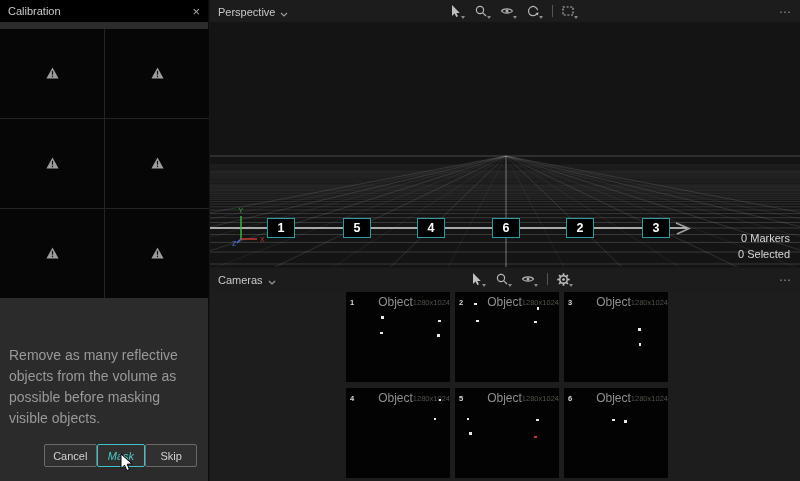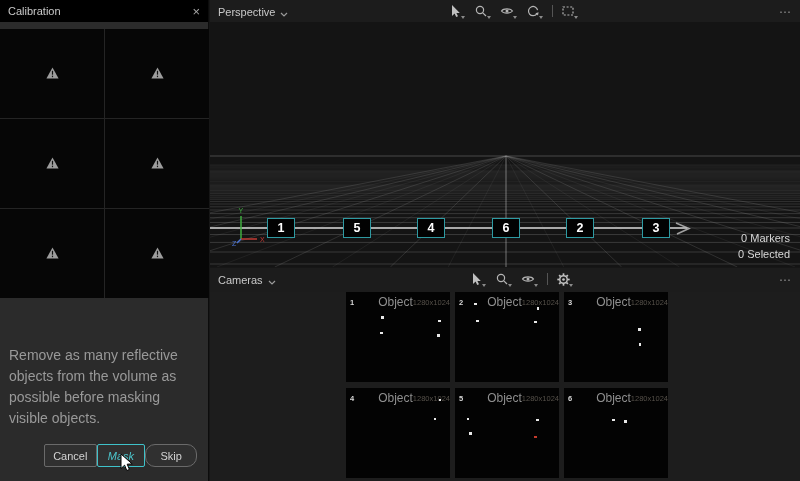--- a/index.html
+++ b/index.html
@@ -19,21 +19,21 @@
   .mask-title{position:absolute;top:322px;left:0;width:100%;text-align:center;
               font-size:12.5px;font-weight:bold;color:#ececec;}
   .mask-desc{position:absolute;top:345px;left:9px;right:9px;text-align:left;
              font-size:14px;line-height:1.5;color:#999999;}
   .warn-row{position:absolute;top:389px;left:0;width:100%;display:flex;
             align-items:center;justify-content:center;gap:16px;}
   .warn-text{font-size:11px;color:#b8b8b8;}
   .btn-row{position:absolute;top:444px;left:12px;right:11px;display:flex;justify-content:space-between;padding-left:32px;}
   .btn{height:23px;background:#303030;border:1px solid #6a6a6a;border-radius:2px;
        color:#d2d2d2;font-size:11px;font-family:inherit;padding:0;box-sizing:border-box;}
-  .btn.w1{width:58px;} .btn.w2{width:54px;} .btn.w3{width:57px;border-radius:10px;}
+  .btn.w1{width:58px;} .btn.w2{width:54px;} .btn.w3{width:57px;}
   .btn.accent{border-color:#3fc2ca;color:#4cc6cd;font-style:italic;}
   .mouse-cursor{position:absolute;left:120px;top:453px;z-index:20;}
 
   
   .view-header{position:absolute;left:0;top:0;right:0;height:22px;background:#1c1c1c;
                display:flex;align-items:center;padding:12px 8px;box-sizing:border-box;}
   .view-title{font-size:11px;color:#c9c9c9;margin-right:5px;}
   .ellipsis{margin-left:auto;color:#8f8f8f;font-size:12px;letter-spacing:1px;}
   .toolbar{position:absolute;top:3px;display:flex;align-items:center;height:16px;}
   .tool{position:relative;width:16px;height:16px;margin-right:10px;display:flex;

